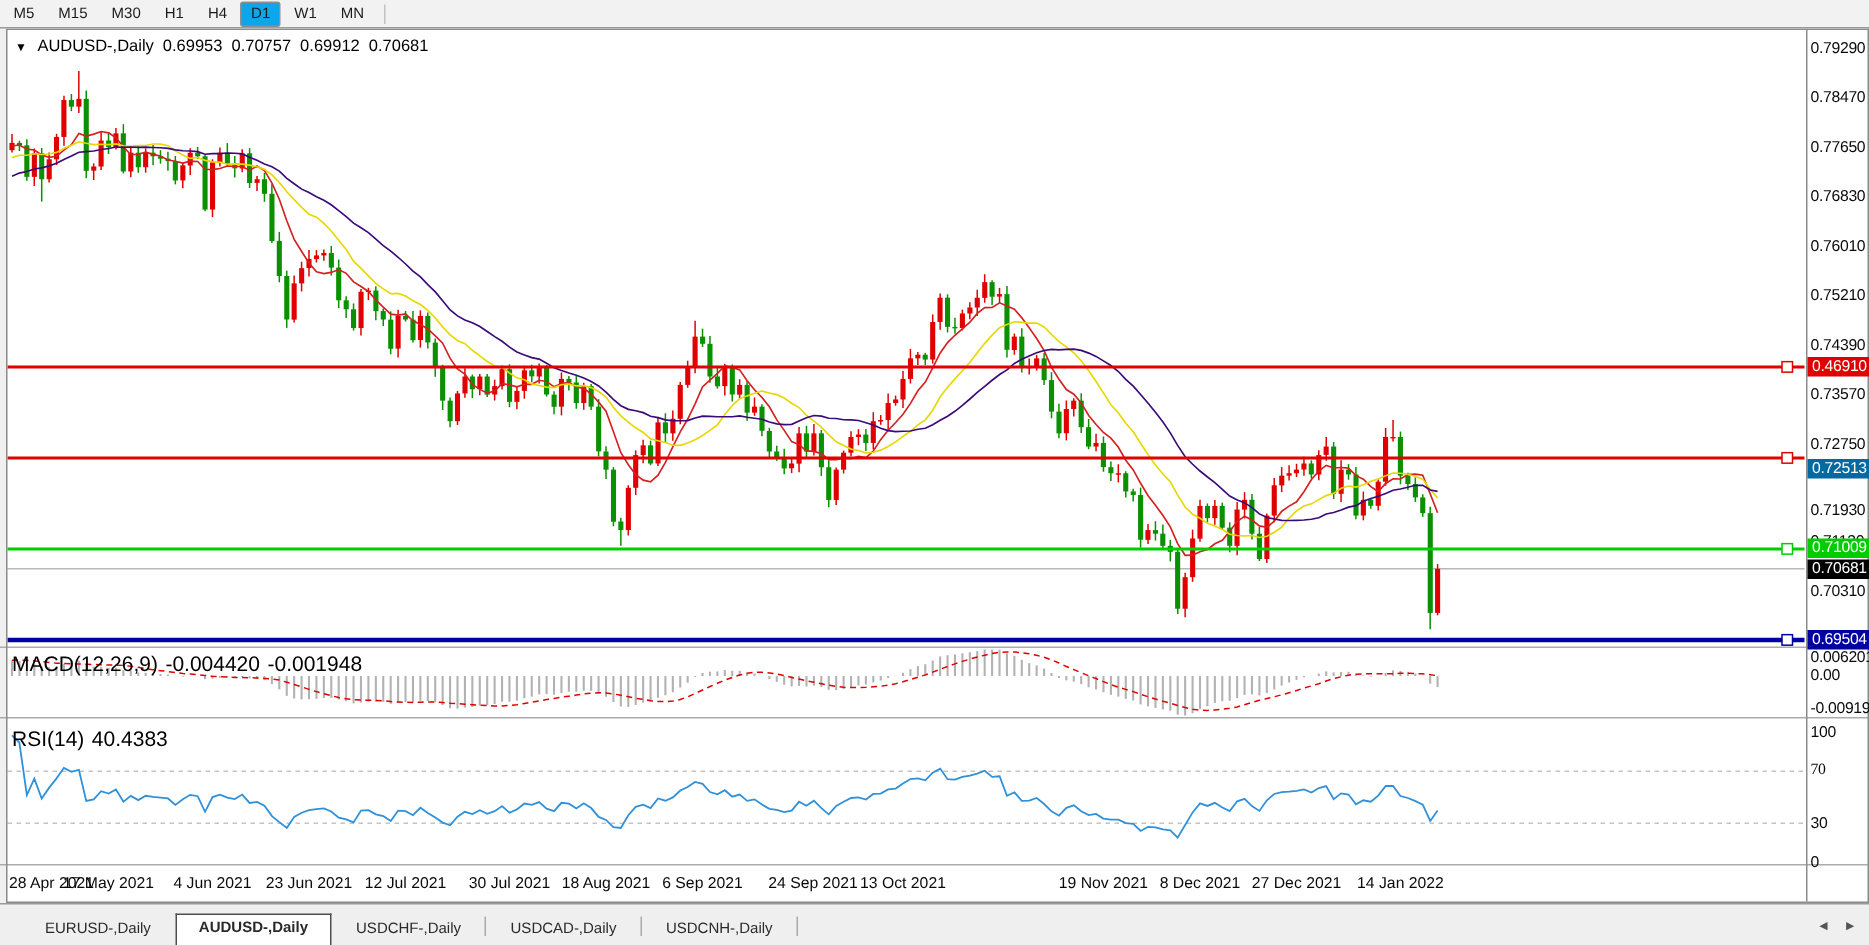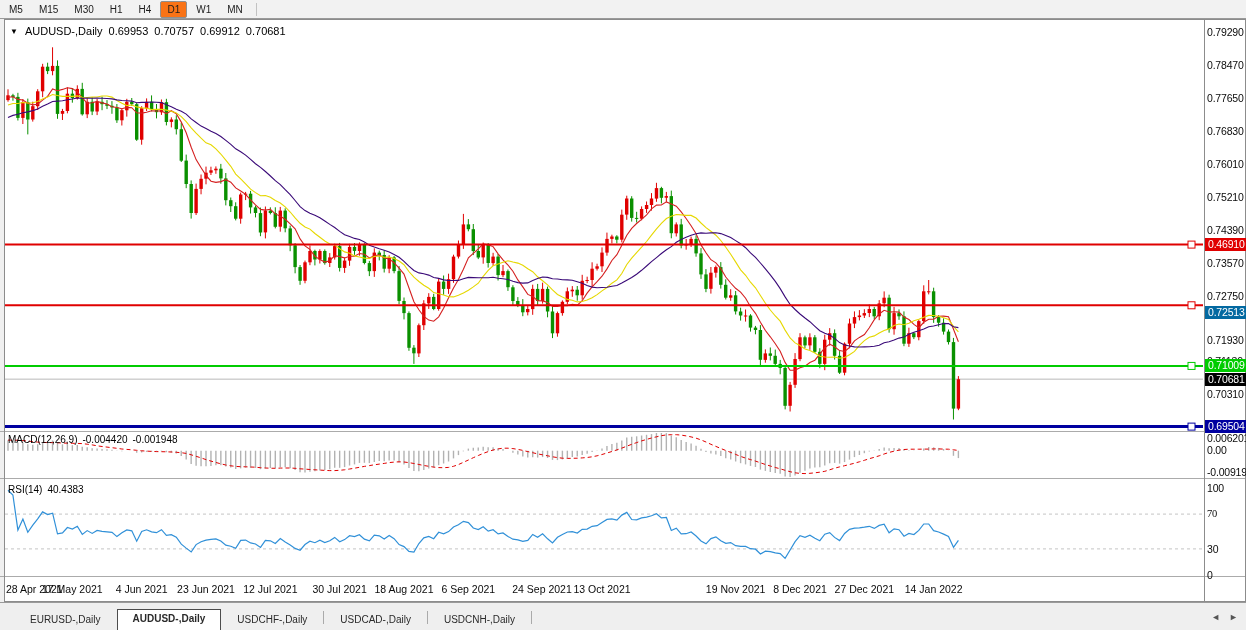--- a/index.html
+++ b/index.html
@@ -3,31 +3,31 @@
 <meta charset="utf-8">
 <style>
   html,body{margin:0;padding:0}
   body{width:1246px;height:630px;position:relative;overflow:hidden;background:#f0f0f0;
        font-family:"Liberation Sans",sans-serif;-webkit-font-smoothing:antialiased}
   
   #toolbar{position:absolute;left:0;top:0;width:100%;height:19px;background:#f2f2f2;
            border-bottom:1px solid #9a9a9a;display:flex;align-items:center;padding-left:1px;box-sizing:border-box;z-index:5}
   .tfbtn{font-size:10px;color:#1c1c1c;line-height:13px;padding:1px 6px;margin:0 1px;
          border:1px solid transparent;border-radius:2px;cursor:default}
-  .tfbtn.active{background:#f97316;border-color:#8f8f8f}
+  .tfbtn.active{background:#0ea5e9;border-color:#8f8f8f}
   .tbsep{width:1px;height:13px;background:#c2c2c2;margin:0 5px}
   
   #chart-bg{position:absolute;left:5px;top:20px;width:1240px;height:581px;background:#ffffff;z-index:0}
   #chart-canvas{position:absolute;left:0;top:0;z-index:1}
   
   #chart-title{position:absolute;left:10px;top:25px;font-size:11px;color:#000;z-index:3;
                display:flex;align-items:center;white-space:nowrap}
   #chart-title .num{margin-left:6px}
   #symbol-drop{font-size:8px;margin-right:7px;color:#000;cursor:default}
-  .indlabel{position:absolute;font-size:10px;color:#000;z-index:3;white-space:nowrap}
+  .indlabel{position:absolute;font-size:14px;color:#000;z-index:3;white-space:nowrap}
   .indlabel span{margin-right:5px}
   .axlab{position:absolute;left:1207px;font-size:10.5px;color:#0a0a0a;z-index:2;white-space:nowrap;letter-spacing:-0.2px}
   .badge{position:absolute;left:1205px;width:38px;height:13px;line-height:13px;font-size:10.5px;
          padding-left:3px;color:#fff;z-index:4;letter-spacing:-0.2px}
   .datelab{position:absolute;font-size:10.5px;color:#0a0a0a;top:583px;z-index:2;white-space:nowrap}
   
   #tabbar{position:absolute;left:0;bottom:0;width:100%;height:28px;background:#efefef;
           border-top:1px solid #9a9a9a;display:flex;align-items:flex-end;padding-left:14px;box-sizing:border-box;z-index:5}
   .tab{font-size:10px;color:#2a2a2a;padding:4px 16px 5px;cursor:default;white-space:nowrap}
   .tab.active{background:#ffffff;border:1px solid #4c4c4c;border-bottom:none;font-weight:bold;padding:3px 15px 6px}

